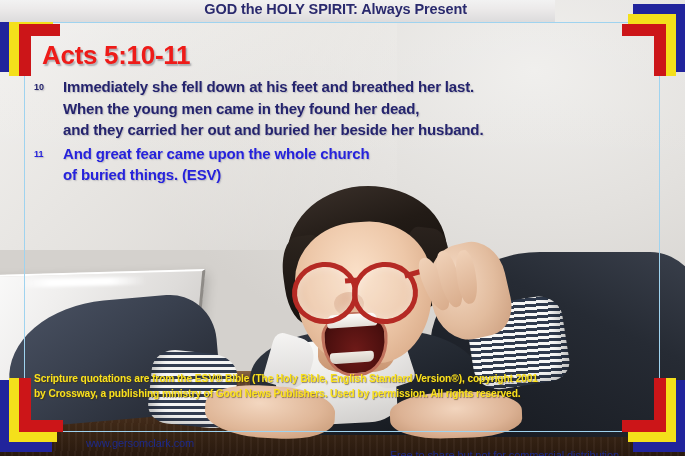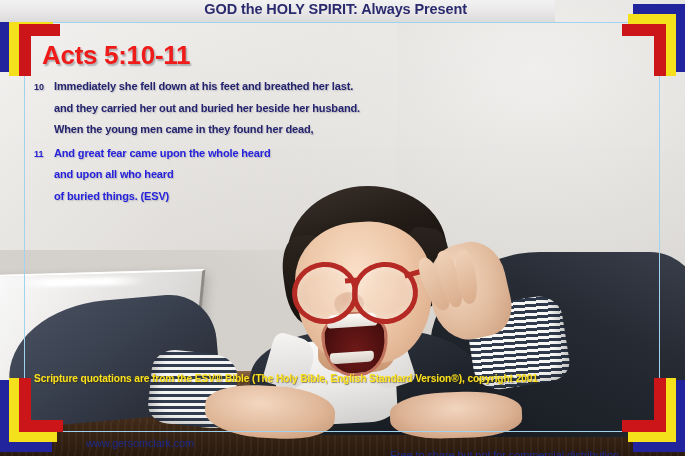--- a/index.html
+++ b/index.html
@@ -395,25 +395,26 @@
     width: 20px;
     flex: 0 0 20px;
     font-size: 9px;
     font-weight: bold;
     line-height: 22px;
     text-align: right;
     padding-right: 16px;
     box-sizing: border-box;
   }
   .vbody {
-    font-size: 11px;
+    font-size: 15px;
     font-weight: bold;
     line-height: 21.5px;
     letter-spacing: -0.15px;
     white-space: nowrap;
+    margin-left: 9px;
   }
   .v10 .vnum, .v10 .vbody { color: #25246e; text-shadow: 1px 1px 1.2px rgba(140,140,150,0.45); }
   .v11 .vnum, .v11 .vbody { color: #2622dc; text-shadow: 1px 1px 1.2px rgba(140,140,150,0.45); }
 
   
   .copyright {
     position: absolute;
     left: 34px; top: 372px;
     width: 600px;
     z-index: 16;
@@ -544,37 +545,37 @@
     <div class="bar r-v"></div>
   </div>
 
   <div class="scripture">
     <div class="ref">Acts 5:10-11</div>
 
     <div class="verse v10">
       <div class="vnum">10</div>
       <div>
         <div class="vbody">Immediately she fell down at his feet and breathed her last.</div>
+        <div class="vbody">When the young men came in they found her dead,</div>
         <div class="vbody">and they carried her out and buried her beside her husband.</div>
-        <div class="vbody">When the young men came in they found her dead,</div>
       </div>
     </div>
 
     <div class="verse v11">
       <div class="vnum">11</div>
       <div>
-        <div class="vbody">And great fear came upon the whole heard</div>
-        <div class="vbody">and upon all who heard</div>
+        <div class="vbody">And great fear came upon the whole church</div>
         <div class="vbody">of buried things. (ESV)</div>
       </div>
     </div>
   </div>
 
   <div class="copyright">
     <div>Scripture quotations are from the ESV® Bible (The Holy Bible, English Standard Version®), copyright 2001</div>
+    <div>by Crossway, a publishing ministry of Good News Publishers. Used by permission. All rights reserved.</div>
   </div>
 
   <div class="footer">
     <div class="footer-site">www.gersomclark.com</div>
     <div class="footer-note">Free to share but not for commercial distribution</div>
   </div>
 
 </div>
 
 </body></html>

